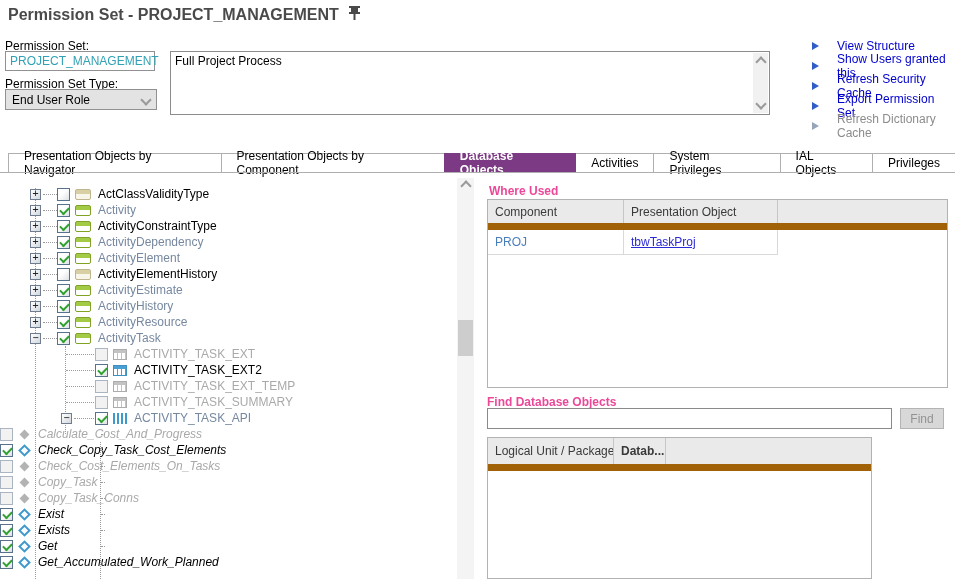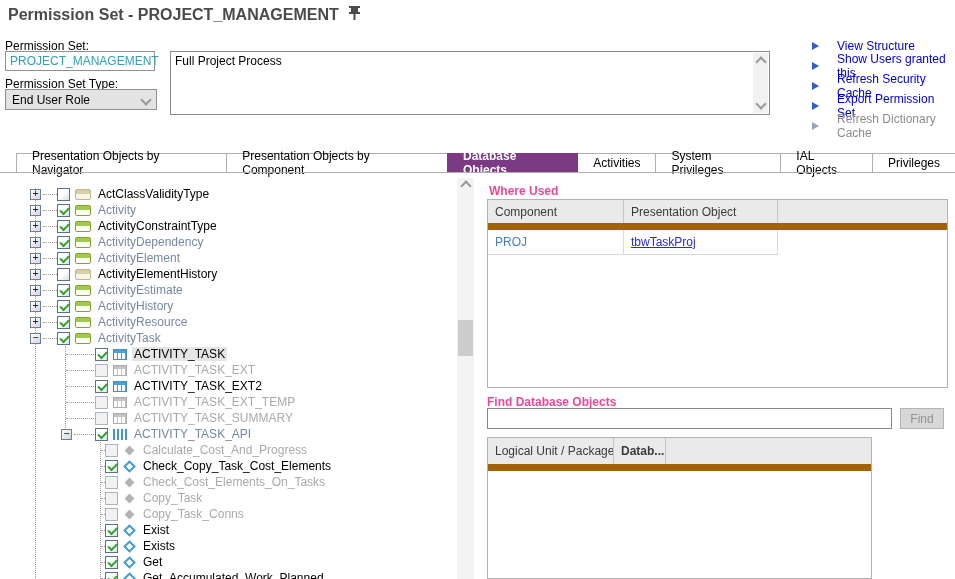--- a/index.html
+++ b/index.html
@@ -35,41 +35,41 @@
   #commands{position:absolute;left:812px;top:36px;}
   .cmd{height:20px;display:flex;align-items:center;cursor:pointer;}
   .tri{width:0;height:0;border-left:7px solid #2E5EC6;border-top:4px solid transparent;
        border-bottom:4px solid transparent;margin-right:18px;flex:0 0 auto;}
   .cmd-label{color:#0000CC;}
   .cmd.disabled .tri{border-left-color:#97A5BA;}
   .cmd.disabled .cmd-label{color:#8C8C8C;}
 
   
   #tabline{position:absolute;left:0;top:172px;width:955px;height:1px;background:#AFAFAF;z-index:2;}
-  #tabs{position:absolute;left:16px;top:153px;height:20px;display:flex;z-index:1;}
+  #tabs{position:absolute;left:8px;top:153px;height:20px;display:flex;z-index:1;}
   .tab{box-sizing:border-box;height:20px;border:1px solid #AFAFAF;background:#fff;color:#000;
        display:flex;align-items:center;padding:0 15px;margin-right:-1px;position:relative;z-index:1;cursor:pointer;}
   .tab.active{background:#7C3A84;border-color:#7C3A84;color:#fff;font-weight:bold;z-index:3;}
 
   
   #tree{position:absolute;left:0;top:178px;width:455px;height:401px;overflow:hidden;}
   .vline{position:absolute;width:0;border-left:1px dotted #9A9A9A;z-index:0;}
   #vl0{left:35px;top:10px;height:391px;}
   #vl1{left:65px;top:168px;height:88px;}
   #vl2{left:100px;top:264px;height:137px;}
   #tree-rows{position:absolute;left:0;top:8px;right:0;z-index:1;}
   .tree-row{height:16px;display:flex;align-items:center;position:relative;}
   .tree-row::before{content:"";position:absolute;top:8px;border-top:1px dotted #9A9A9A;}
   .lvl0{padding-left:30px;}
   .lvl0::before{left:43px;width:14px;}
   .lvl1{padding-left:95px;}
   .lvl1::before{left:66px;width:28px;}
   .lvl1.has-expand{padding-left:61px;}
   .lvl1.has-expand::before{left:74px;width:20px;}
-  .lvl2{padding-left:105px;}
+  .lvl2{font-style:italic;}
   .lvl2::before{left:101px;width:4px;}
   .expandbox{flex:0 0 auto;width:11px;height:11px;box-sizing:border-box;border:1px solid #6F7D8F;
              background:linear-gradient(135deg,#FFFFFF,#D3D8DE);font-size:10px;line-height:8px;
              text-align:center;color:#222;z-index:2;font-family:"DejaVu Sans Mono",monospace;cursor:pointer;}
   .lvl0 .expandbox{margin-right:16px;}
   .lvl1 .expandbox{margin-right:23px;}
   .cb{flex:0 0 auto;width:13px;height:13px;box-sizing:border-box;border:1px solid #58718C;
       background:linear-gradient(135deg,#FFFFFF 40%,#DDE1E6);margin-right:5px;position:relative;cursor:pointer;z-index:2;}
   .cb.dim{border-color:#AAB5C1;background:#F2F2F2;}
   .cb .tick{position:absolute;left:2px;top:2px;width:7px;height:4px;border-left:2px solid #2FA12F;
@@ -276,27 +276,20 @@
         </div>
         <div class="tree-row lvl0 has-expand">
           <span class="expandbox">−</span>
           <span class="cb">
             <span class="tick"></span>
           </span>
           <span class="ticon folder-green"></span>
           <span class="tlabel c-slate">ActivityTask</span>
         </div>
         <div class="tree-row lvl1">
-          <span class="cb">
-            <span class="tick"></span>
-          </span>
-          <span class="ticon table-blue"></span>
-          <span class="tlabel c-black selected">ACTIVITY_TASK</span>
-        </div>
-        <div class="tree-row lvl1">
           <span class="cb dim"></span>
           <span class="ticon table-gray"></span>
           <span class="tlabel c-gray">ACTIVITY_TASK_EXT</span>
         </div>
         <div class="tree-row lvl1">
           <span class="cb">
             <span class="tick"></span>
           </span>
           <span class="ticon table-blue"></span>
           <span class="tlabel c-black">ACTIVITY_TASK_EXT2</span>

